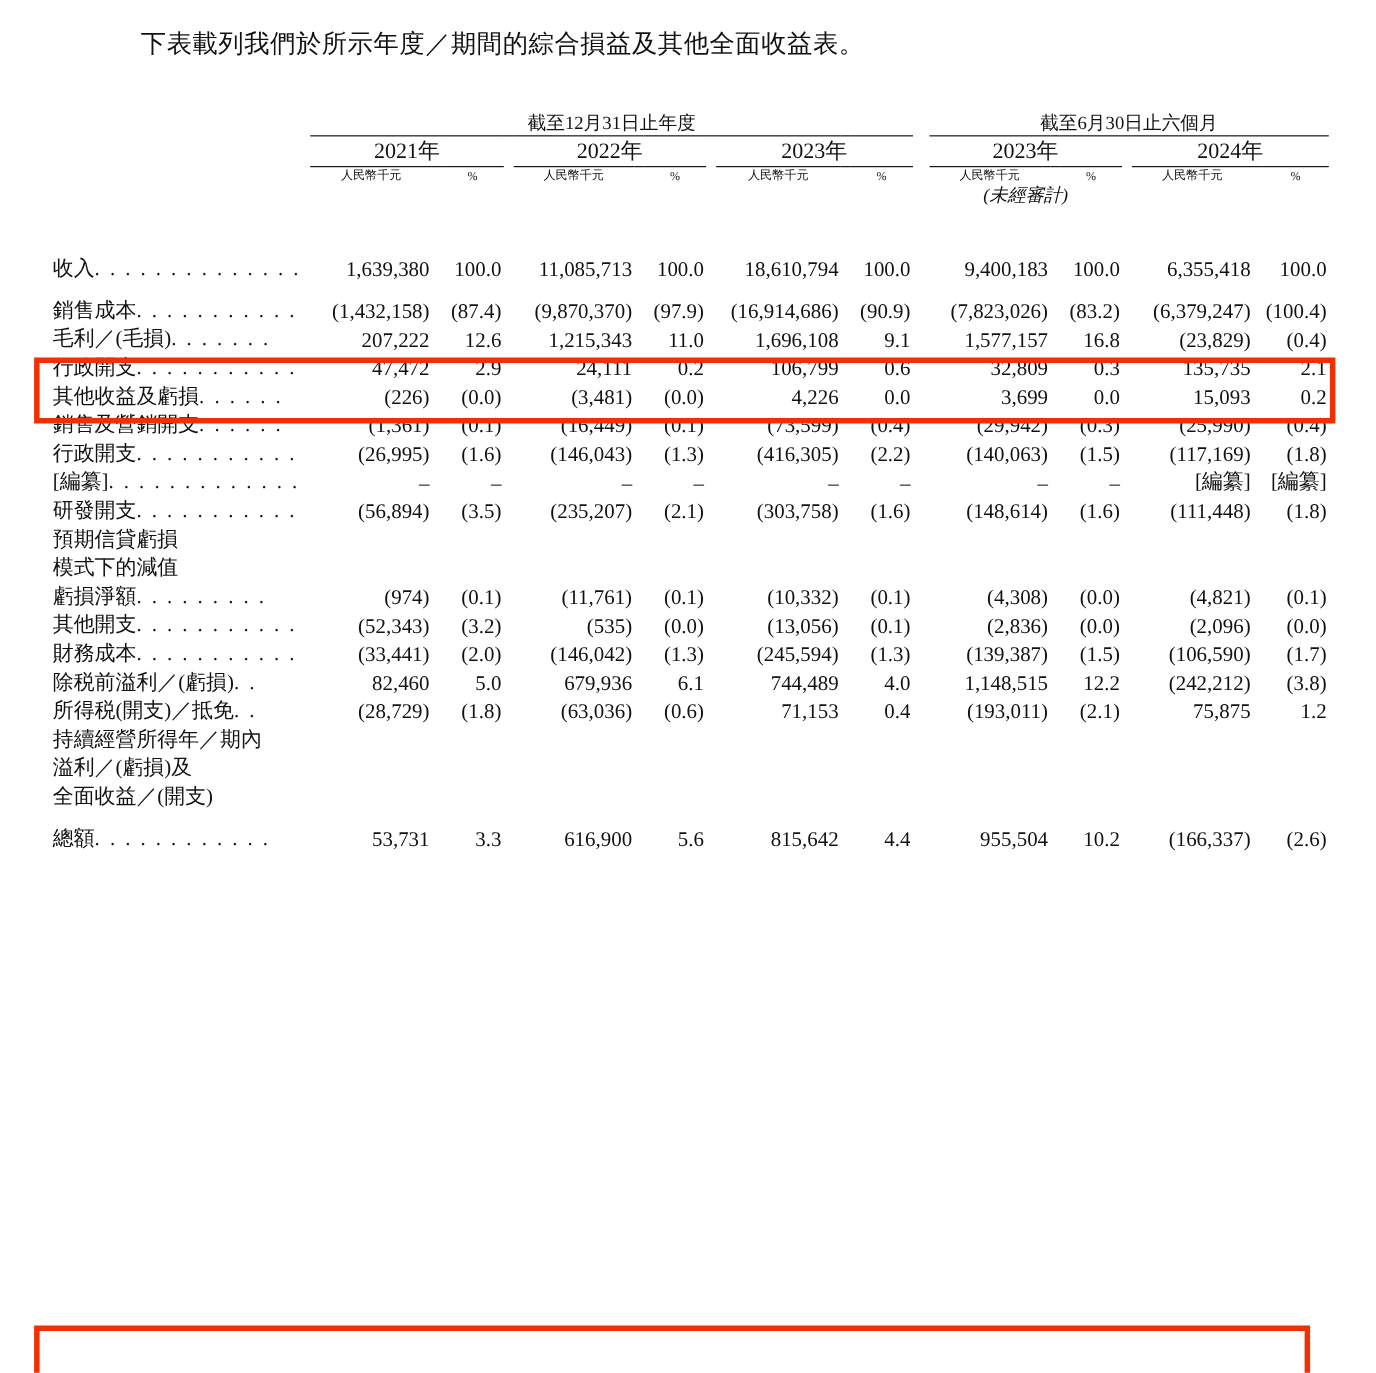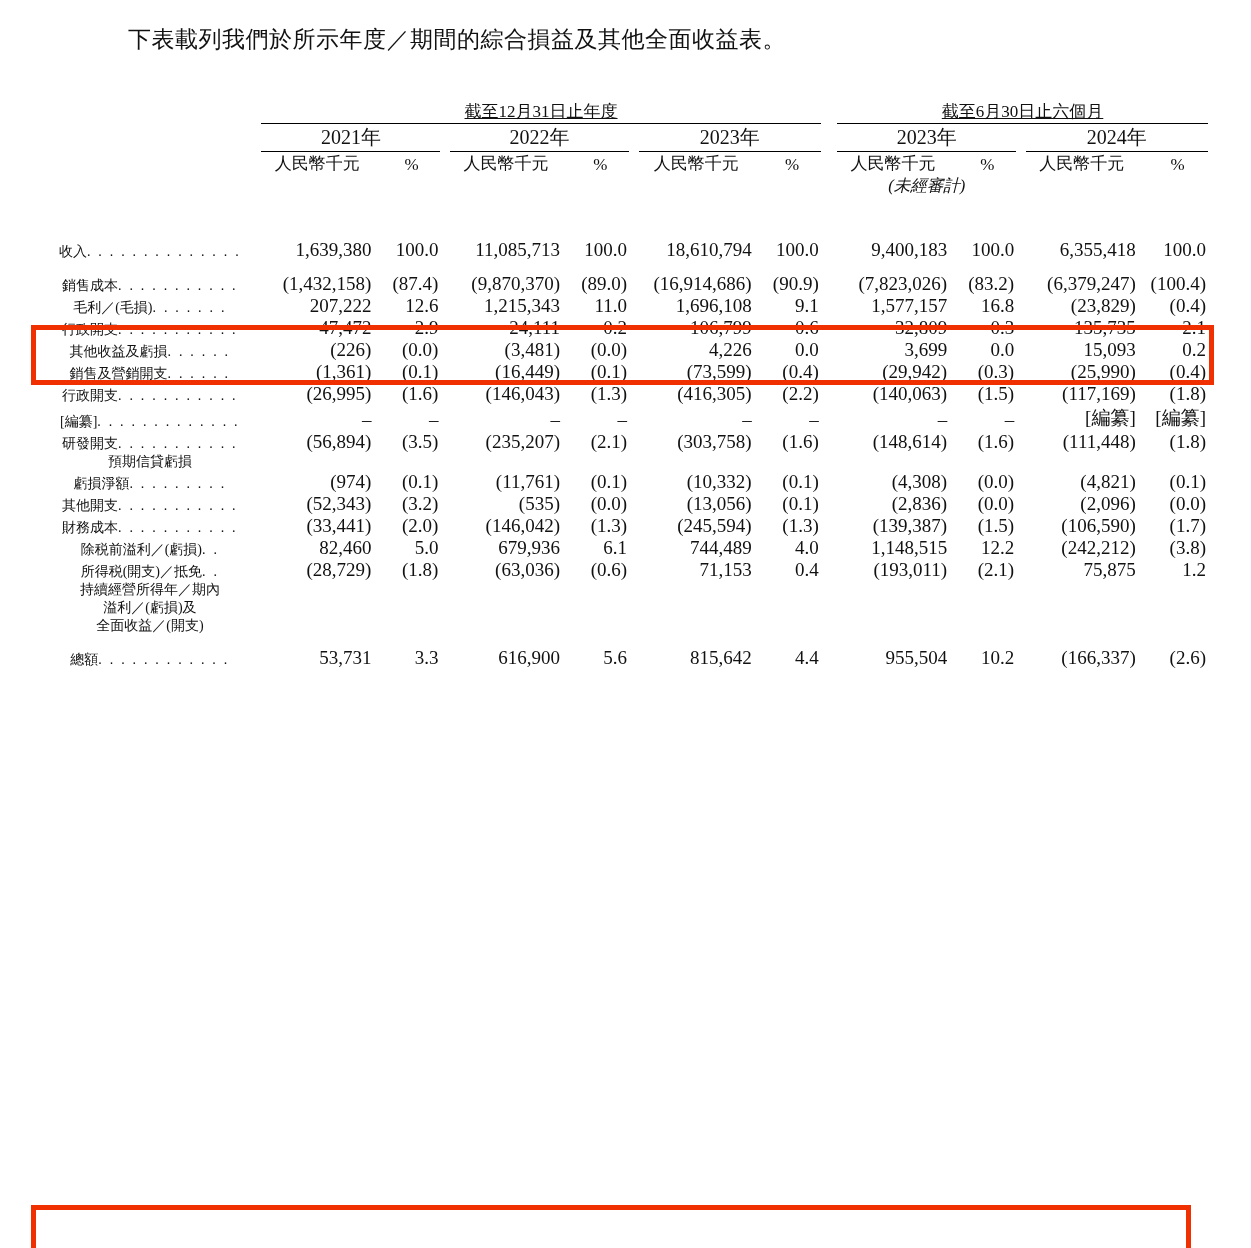--- a/index.html
+++ b/index.html
@@ -49,53 +49,52 @@
   col.pct   { width: 62px; }
   col.gapsm { width: 14px; }
   col.gapbg { width: 24px; }
 
   .grouphead {
     text-align: center;
     font-size: 17px;
     padding-bottom: 5px;
     border-bottom: 1.4px solid #000;
     white-space: nowrap;
-    text-decoration: underline;
   }
   .yearhead {
     text-align: center;
     font-size: 20px;
     padding-top: 11px;
     padding-bottom: 5px;
     border-bottom: 1.4px solid #000;
     white-space: nowrap;
   }
   .unithead {
     text-align: center;
-    font-size: 17px;
+    font-size: 11px;
     padding-top: 12px;
     padding-bottom: 4px;
     white-space: nowrap;
     font-family: Liberation Serif, serif;
   }
   .unaudited {
     text-align: center;
     font-size: 16.5px;
     font-style: italic;
     padding-top: 22px;
     padding-bottom: 4px;
     white-space: nowrap;
     margin-top: 17px;
   }
   .spacer-row td { height: 30px; }
 
   td.label {
-    text-align: center;
+    text-align: left;
     white-space: nowrap;
-    font-size: 14px;
+    font-size: 19px;
     padding-top: 7px;
     padding-bottom: 7px;
     font-family: Liberation Serif, serif;
   }
   td.label .dots {
     letter-spacing: 2.2px;
   }
   td.val {
     text-align: right;
     white-space: nowrap;
@@ -243,21 +242,21 @@
         </tr>
         <tr>
           <td class="label"><span>銷售成本</span><span class="dots">. . . . . . . . . . .</span></td>
           <td></td>
           <td class="val num">(1,432,158)</td>
           <td></td>
           <td class="val pct">(87.4)</td>
           <td></td>
           <td class="val num">(9,870,370)</td>
           <td></td>
-          <td class="val pct">(89.0)</td>
+          <td class="val pct">(97.9)</td>
           <td></td>
           <td class="val num">(16,914,686)</td>
           <td></td>
           <td class="val pct">(90.9)</td>
           <td></td>
           <td class="val num">(7,823,026)</td>
           <td></td>
           <td class="val pct">(83.2)</td>
           <td></td>
           <td class="val num">(6,379,247)</td>
@@ -420,20 +419,43 @@
           <td class="val num">(148,614)</td>
           <td></td>
           <td class="val pct">(1.6)</td>
           <td></td>
           <td class="val num">(111,448)</td>
           <td></td>
           <td class="val pct">(1.8)</td>
         </tr>
         <tr>
           <td class="label"><span>預期信貸虧損</span></td>
+          <td></td>
+          <td class="val num"></td>
+          <td></td>
+          <td class="val pct"></td>
+          <td></td>
+          <td class="val num"></td>
+          <td></td>
+          <td class="val pct"></td>
+          <td></td>
+          <td class="val num"></td>
+          <td></td>
+          <td class="val pct"></td>
+          <td></td>
+          <td class="val num"></td>
+          <td></td>
+          <td class="val pct"></td>
+          <td></td>
+          <td class="val num"></td>
+          <td></td>
+          <td class="val pct"></td>
+        </tr>
+        <tr>
+          <td class="label indent1"><span>模式下的減值</span></td>
           <td></td>
           <td class="val num"></td>
           <td></td>
           <td class="val pct"></td>
           <td></td>
           <td class="val num"></td>
           <td></td>
           <td class="val pct"></td>
           <td></td>
           <td class="val num"></td>

